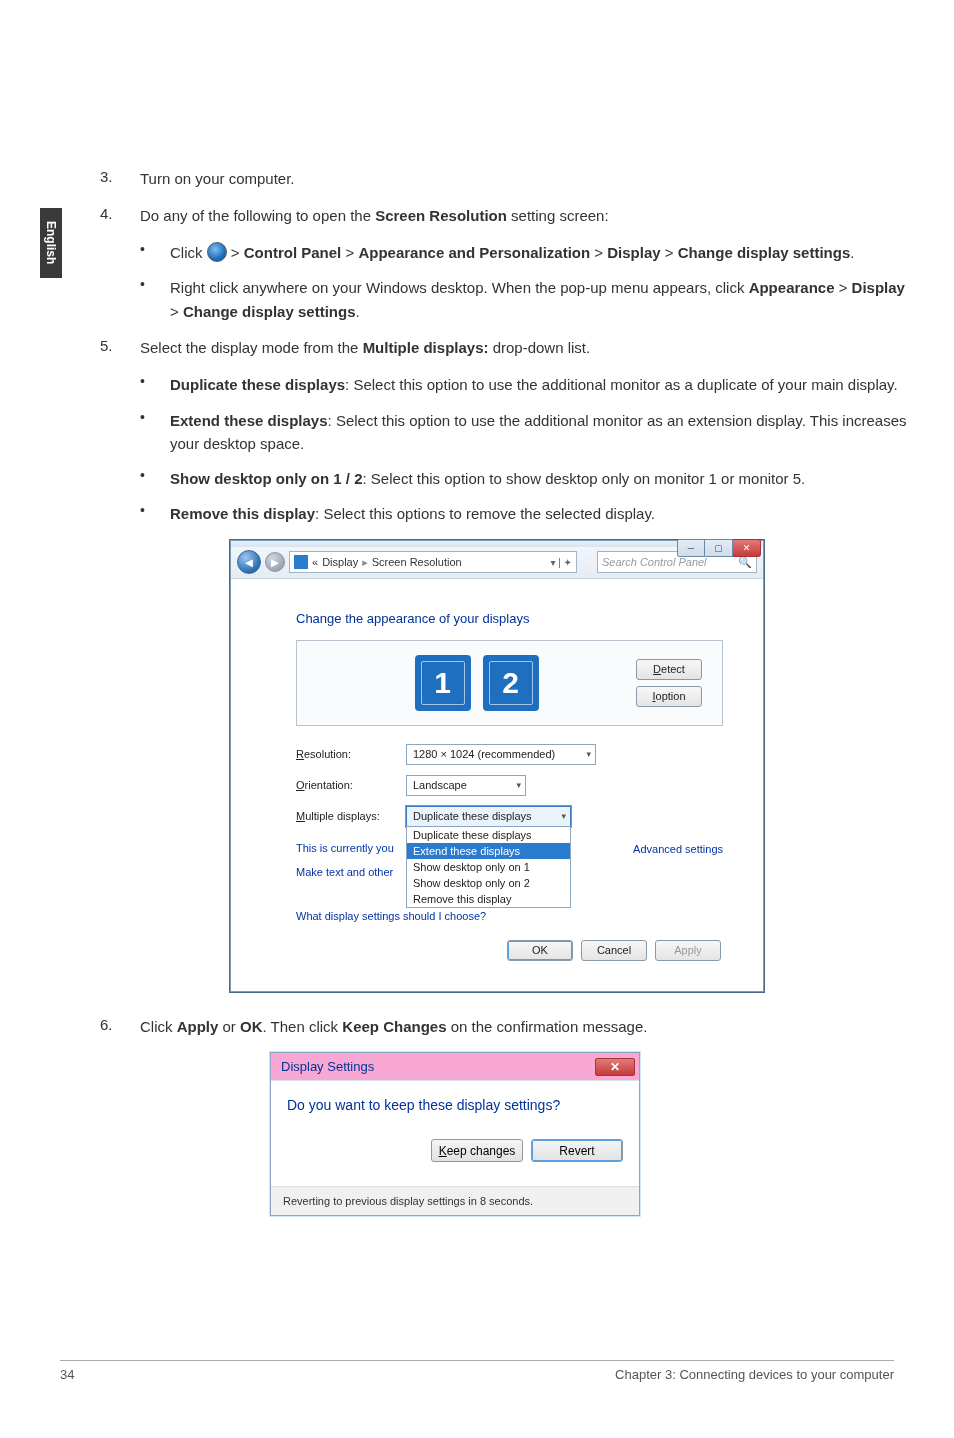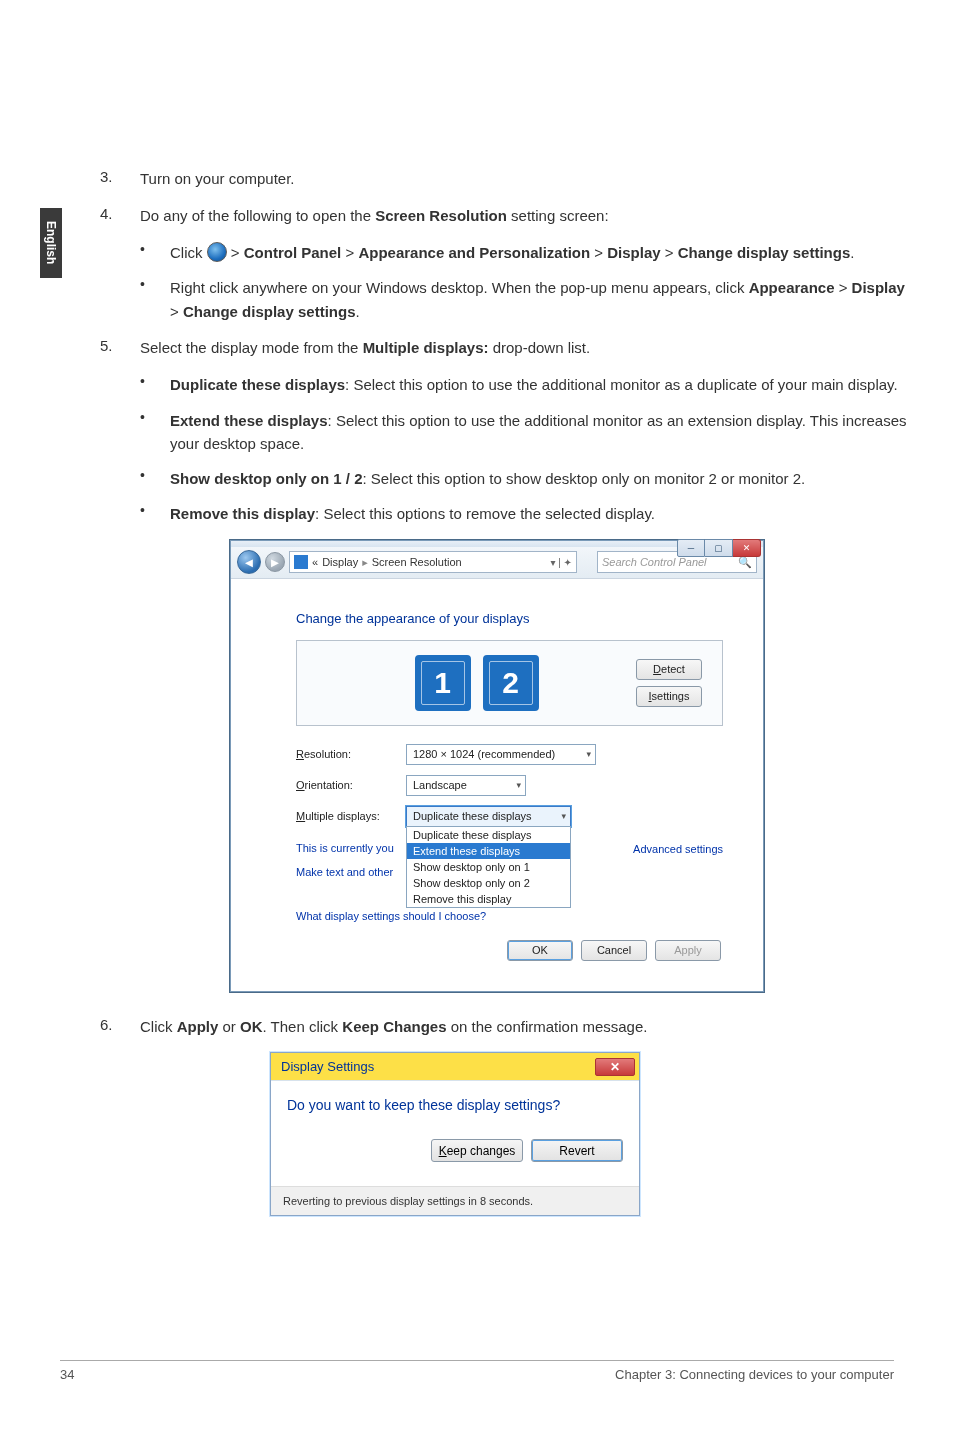--- a/index.html
+++ b/index.html
@@ -172,21 +172,21 @@
     .ds-window {
       margin-left: 170px;
       margin-top: 14px;
       width: 370px;
       border: 1px solid #8aa6c8;
       font-family: "Segoe UI", Tahoma, sans-serif;
       box-shadow: 0 0 0 1px #cde6ff;
     }
     .ds-title {
       height: 28px;
-      background: #fde047;
+      background: #f9a8d4;
       border-bottom: 1px solid #d7e2ec;
       display:flex; align-items:center; justify-content:space-between;
       padding: 0 4px 0 10px;
       color:#003399; font-size:13px;
     }
     .ds-close { width:40px;height:18px;background:linear-gradient(#e27a7a,#c73a3a);border:1px solid #a33;color:#fff;font-weight:bold;display:flex;align-items:center;justify-content:center;border-radius:2px;font-size:12px;}
     .ds-body { background:#fff; padding: 16px 16px 10px 16px; }
     .ds-q { color:#003399; font-size:14px; margin-bottom: 26px; }
     .ds-btns { display:flex; gap:8px; justify-content:flex-end; margin-bottom:14px; }
     .ds-btn { min-width:92px; height:23px; border:1px solid #8a99a8; background:linear-gradient(#f5f5f5,#e2e2e2); border-radius:3px; font-size:12px; display:inline-flex;align-items:center;justify-content:center; }
@@ -248,21 +248,21 @@
     <div class="bullet-row">
       <div class="bullet-mark">•</div>
       <div class="bullet-body"><span class="bold">Duplicate these displays</span><span>: Select this option to use the additional monitor as a duplicate of your main display.</span></div>
     </div>
     <div class="bullet-row">
       <div class="bullet-mark">•</div>
       <div class="bullet-body"><span class="bold">Extend these displays</span><span>: Select this option to use the additional monitor as an extension display. This increases your desktop space.</span></div>
     </div>
     <div class="bullet-row">
       <div class="bullet-mark">•</div>
-      <div class="bullet-body"><span class="bold">Show desktop only on 1 / 2</span><span>: Select this option to show desktop only on monitor 2 or monitor 2.</span></div>
+      <div class="bullet-body"><span class="bold">Show desktop only on 1 / 2</span><span>: Select this option to show desktop only on monitor 1 or monitor 5.</span></div>
     </div>
     <div class="bullet-row">
       <div class="bullet-mark">•</div>
       <div class="bullet-body"><span class="bold">Remove this display</span><span>: Select this options to remove the selected display.</span></div>
     </div>
   </div>
 
   <div class="sr-window">
     <div class="sr-titlebar-top">
       <div class="titlebar-btns">
@@ -300,21 +300,21 @@
               <span>2</span>
             </div>
         </div>
         <div class="mon-btns">
           <div class="win-btn">
               <span style="text-decoration:underline">D</span>
               <span>etect</span>
             </div>
           <div class="win-btn">
               <span style="text-decoration:underline">I</span>
-              <span>settings</span>
+              <span>option</span>
             </div>
         </div>
       </div>
 
       <div class="form-row">
         <div class="form-label"><span class="ul">R</span>esolution:</div>
         <div class="combo" style="min-width:190px">1280 × 1024 (recommended)</div>
       </div>
       <div class="form-row">
         <div class="form-label"><span class="ul">O</span>rientation:</div>

